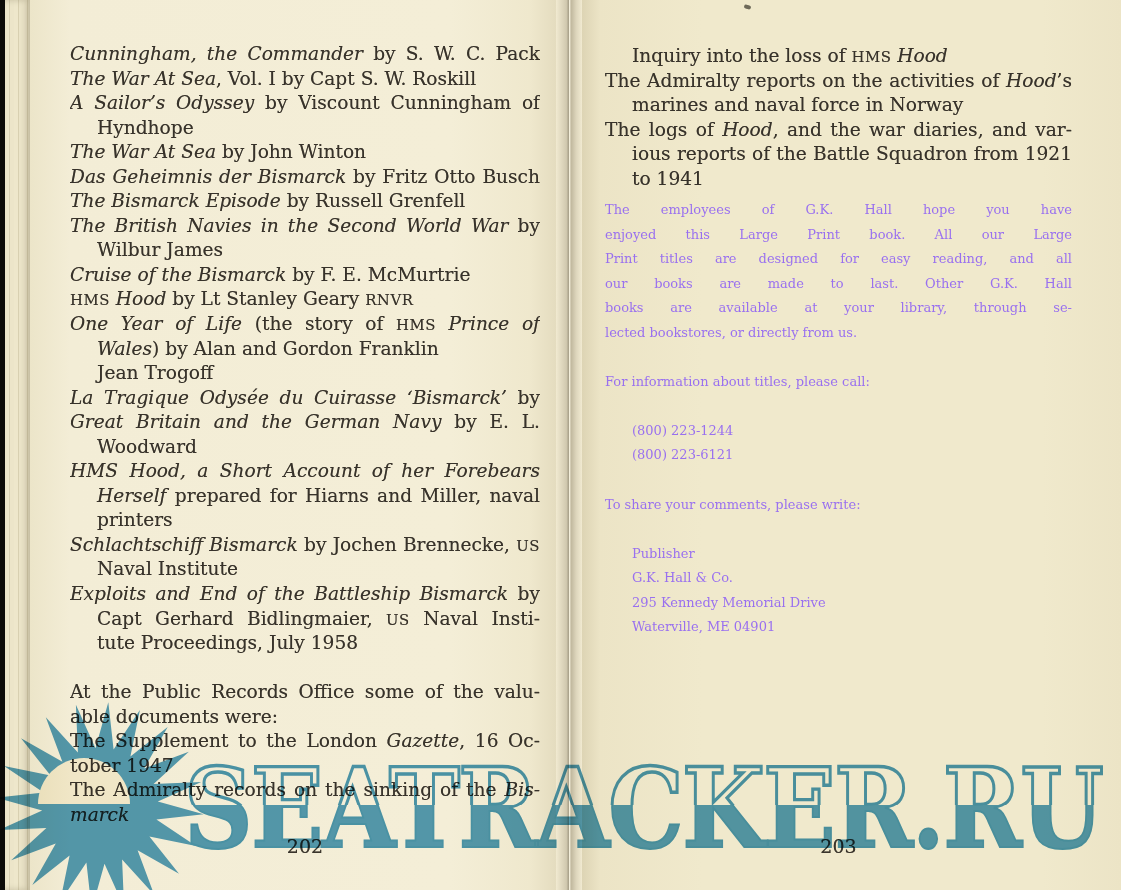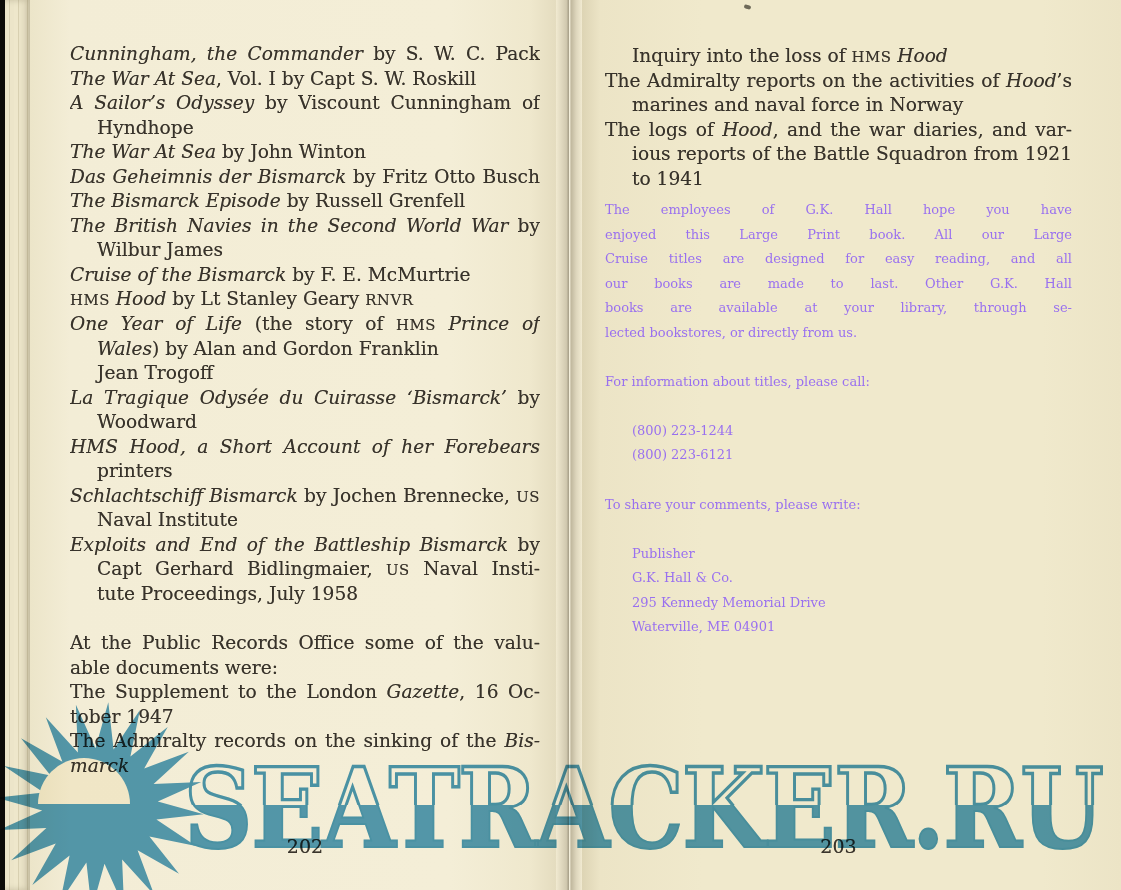--- a/index.html
+++ b/index.html
@@ -71,22 +71,24 @@
       <div class="tl j"><span class="i">Das Geheimnis der Bismarck</span><span class="r"> by Fritz Otto Busch</span></div>
       <div class="tl"><span class="i">The Bismarck Episode</span><span class="r"> by Russell Grenfell</span></div>
       <div class="tl j"><span class="i">The British Navies in the Second World War</span><span class="r"> by</span></div>
       <div class="tl ind"><span class="r">Wilbur James</span></div>
       <div class="tl"><span class="i">Cruise of the Bismarck</span><span class="r"> by F. E. McMurtrie</span></div>
       <div class="tl"><span class="sc">HMS</span><span class="i"> Hood</span><span class="r"> by Lt Stanley Geary </span><span class="sc">RNVR</span></div>
       <div class="tl j"><span class="i">One Year of Life</span><span class="r"> (the story of </span><span class="sc">HMS</span><span class="i"> Prince of</span></div>
       <div class="tl ind"><span class="i">Wales</span><span class="r">) by Alan and Gordon Franklin</span></div>
       <div class="tl ind"><span class="r">Jean Trogoff</span></div>
       <div class="tl j"><span class="i">La Tragique Odysée du Cuirasse ‘Bismarck’</span><span class="r"> by</span></div>
+      <div class="tl j"><span class="i">Great Britain and the German Navy</span><span class="r"> by E. L.</span></div>
       <div class="tl ind"><span class="r">Woodward</span></div>
       <div class="tl j"><span class="i">HMS Hood, a Short Account of her Forebears and</span></div>
+      <div class="tl j ind"><span class="i">Herself</span><span class="r"> prepared for Hiarns and Miller, naval</span></div>
       <div class="tl ind"><span class="r">printers</span></div>
       <div class="tl j"><span class="i">Schlachtschiff Bismarck</span><span class="r"> by Jochen Brennecke, </span><span class="sc">US</span></div>
       <div class="tl ind"><span class="r">Naval Institute</span></div>
       <div class="tl j"><span class="i">Exploits and End of the Battleship Bismarck</span><span class="r"> by</span></div>
       <div class="tl j ind"><span class="r">Capt Gerhard Bidlingmaier, </span><span class="sc">US</span><span class="r"> Naval Insti-</span></div>
       <div class="tl ind"><span class="r">tute Proceedings, July 1958</span></div>
       <div class="tl blank">&nbsp;</div>
       <div class="tl j"><span class="r">At the Public Records Office some of the valu-</span></div>
       <div class="tl"><span class="r">able documents were:</span></div>
       <div class="tl j"><span class="r">The Supplement to the London </span><span class="i">Gazette</span><span class="r">, 16 Oc-</span></div>
@@ -98,21 +100,21 @@
       <div class="tl ind"><span class="r">Inquiry into the loss of </span><span class="sc">HMS</span><span class="i"> Hood</span></div>
       <div class="tl j"><span class="r">The Admiralty reports on the activities of </span><span class="i">Hood</span><span class="r">’s</span></div>
       <div class="tl ind"><span class="r">marines and naval force in Norway</span></div>
       <div class="tl j"><span class="r">The logs of </span><span class="i">Hood</span><span class="r">, and the war diaries, and var-</span></div>
       <div class="tl j ind"><span class="r">ious reports of the Battle Squadron from 1921</span></div>
       <div class="tl ind"><span class="r">to 1941</span></div>
     </div>
   <div class="ghostcol" id="col-ghost">
       <div class="tl j">The employees of G.K. Hall hope you have</div>
       <div class="tl j">enjoyed this Large Print book. All our Large</div>
-      <div class="tl j">Cruise titles are designed for easy reading, and all</div>
+      <div class="tl j">Print titles are designed for easy reading, and all</div>
       <div class="tl j">our books are made to last. Other G.K. Hall</div>
       <div class="tl j">books are available at your library, through se-</div>
       <div class="tl">lected bookstores, or directly from us.</div>
       <div class="tl blank">&nbsp;</div>
       <div class="tl">For information about titles, please call:</div>
       <div class="tl blank">&nbsp;</div>
       <div class="tl ind">(800) 223-1244</div>
       <div class="tl ind">(800) 223-6121</div>
       <div class="tl blank">&nbsp;</div>
       <div class="tl">To share your comments, please write:</div>

